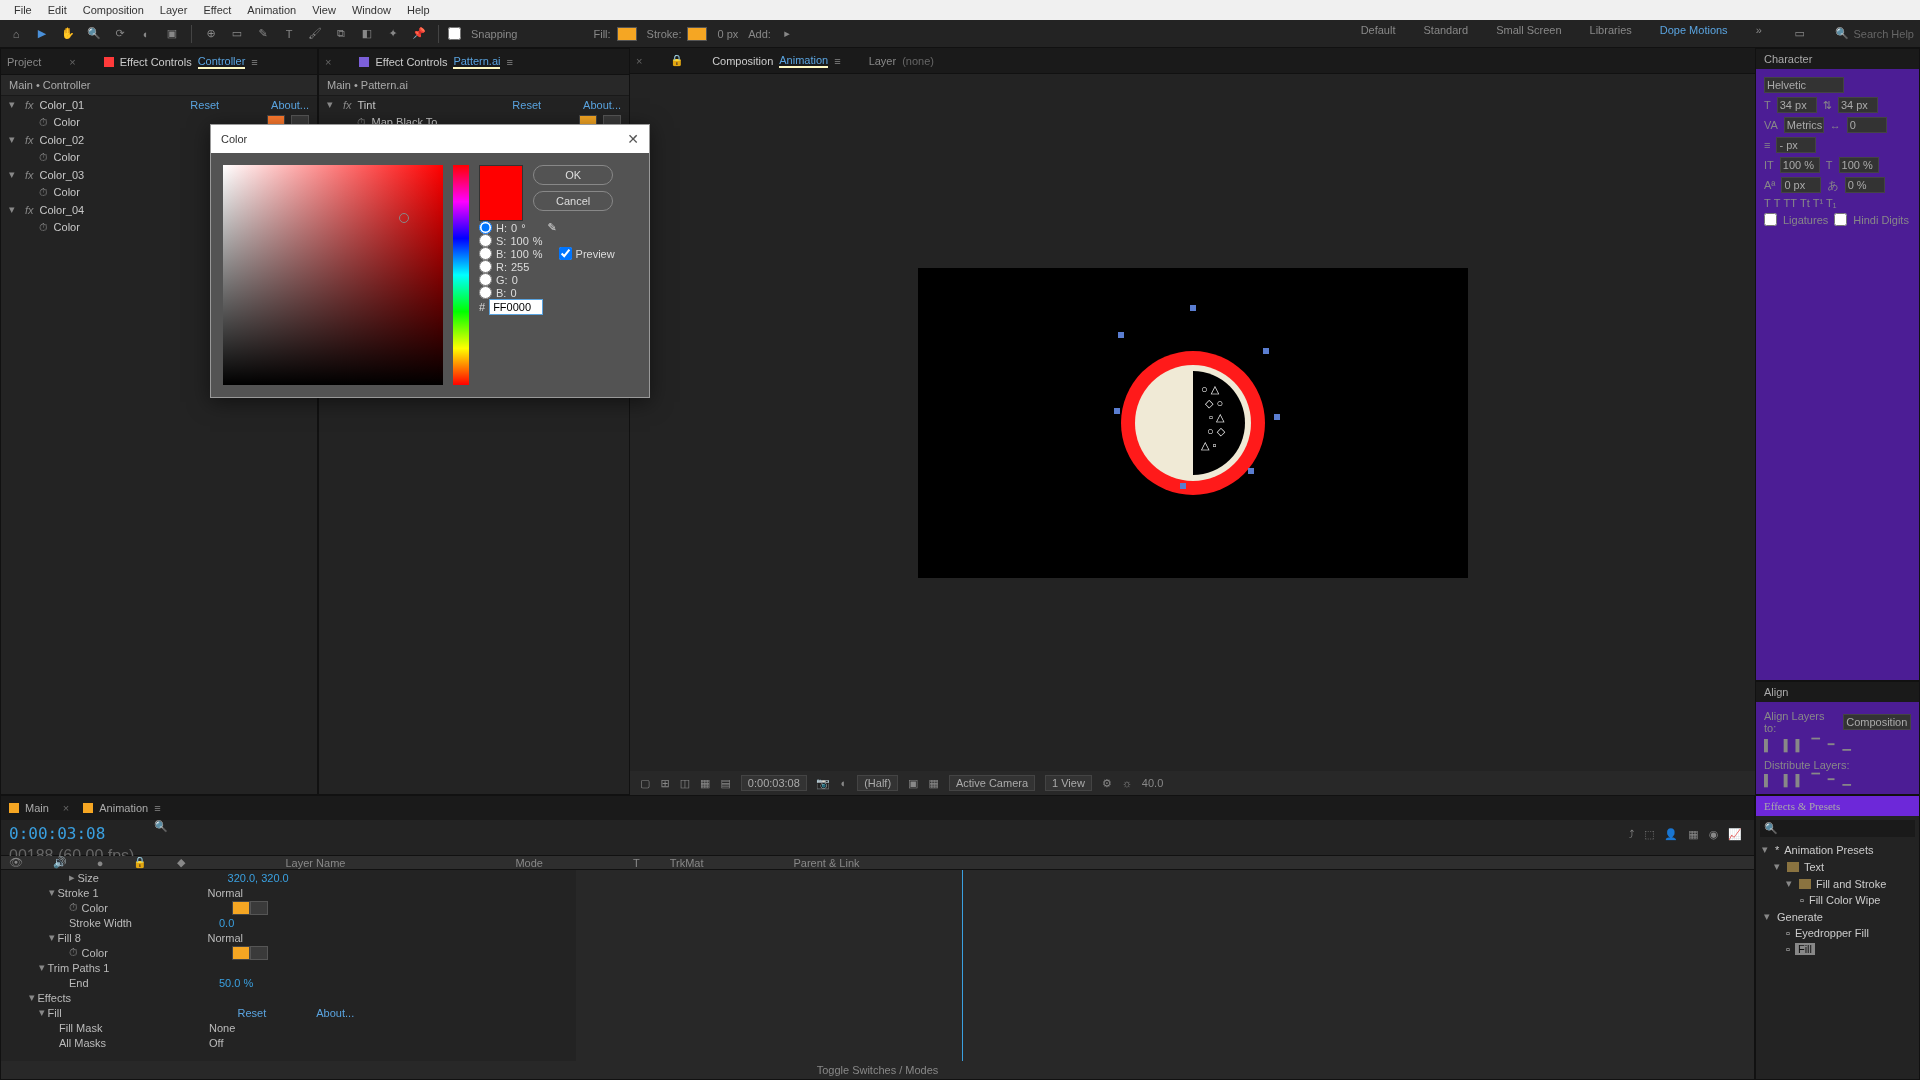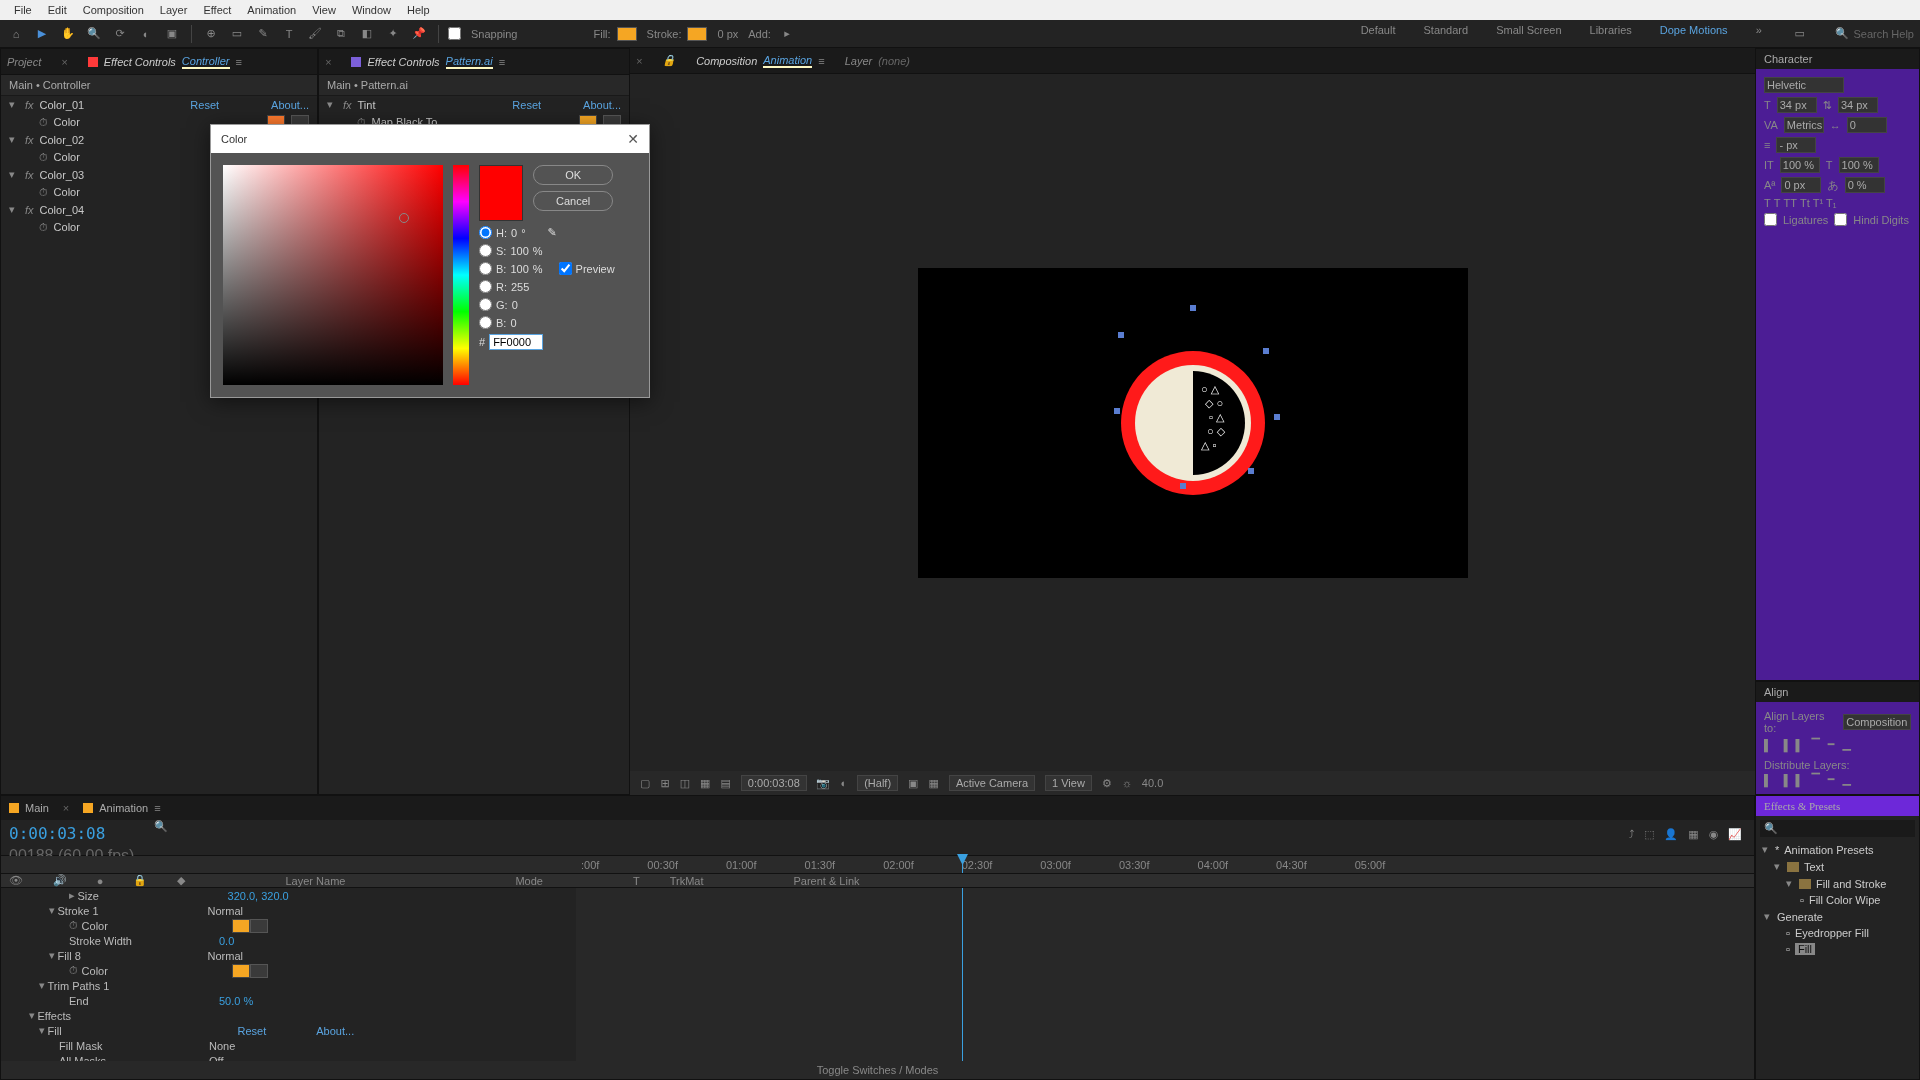--- a/index.html
+++ b/index.html
@@ -16,21 +16,21 @@
     .toolbar .label { color:#888; margin-left: 4px; }
     .swatch { width: 20px; height: 14px; border:1px solid #555; }
     .workspace-tabs { margin-left:auto; display:flex; gap:28px; align-items:flex-start; }
     .workspace-tabs span { color:#888; }
     .workspace-tabs .active { color:#5aa4e0; }
     .search-box { margin-left: 20px; color:#666; display:flex; align-items:center; gap:4px; }
     
     
     .app { display:flex; height: calc(100% - 20px - 28px - 285px); }
     .panel { background:#232323; border:1px solid #111; display:flex; flex-direction:column; }
-    .panel-tabs { background:#1a1a1a; height:26px; display:flex; align-items:center; padding:0 6px; gap:20px; border-bottom:1px solid #111;font-style:italic;}
+    .panel-tabs { background:#1a1a1a; height:26px; display:flex; align-items:center; padding:0 6px; gap:28px; border-bottom:1px solid #111;}
     .panel-tabs .tab { color:#888; display:flex; align-items:center; gap:6px; }
     .panel-tabs .tab.active { color:#ccc; }
     .active-underline { border-bottom: 2px solid #fef9c3; padding-bottom:0; }
     .tiny-close { color:#666; }
     .panel-sub { background:#282828; padding:4px 8px; font-size:11px; color:#aaa; border-bottom:1px solid #191919;}
     
     .effects-list { flex:1; overflow:hidden; }
     .fx-row { display:flex; align-items:center; padding:2px 8px; gap:6px; }
     .fx-row .arrow { color:#888; width:10px; }
     .fx-name { flex:1; color:#c8c8c8; }
@@ -54,21 +54,21 @@
     .char-input { background:#333; border:1px solid #444; width:40px; padding:1px 2px; color:#aaa;}
     
     
     .dialog { position:absolute; left:210px; top:124px; width:440px; background:#f0f0f0; border:1px solid #999; z-index:100; box-shadow:0 4px 20px rgba(0,0,0,0.5);}
     .dialog-title { background:#fff; color:#333; padding:6px 10px; display:flex; align-items:center; }
     .dialog-title .close { margin-left:auto; color:#555; font-size:14px;}
     .dialog-body { background:#535353; padding:12px; display:flex; gap:10px;}
     .sv-box { width:220px; height:220px; background: linear-gradient(to top, #000, transparent), linear-gradient(to right, #fff, #ff0000); position:relative; }
     .sv-cursor { position:absolute; width:10px; height:10px; border:1px solid #888; border-radius:50%; left:176px; top:48px;}
     .hue-strip { width:16px; height:220px; background: linear-gradient(to bottom,#f00,#f0f,#00f,#0ff,#0f0,#ff0,#f00); }
-    .dialog-right { display:flex; flex-direction:column; gap:5px; color:#ddd;}
+    .dialog-right { display:flex; flex-direction:column; color:#ddd;}
     .color-preview { width:44px; height:56px; background:#ff0000; border:1px solid #333;}
     .dlg-btn { background:#535353; border:1px solid #888; border-radius:12px; color:#ddd; padding:3px 22px; text-align:center;}
     .dlg-row { display:flex; align-items:center; gap:4px; font-size:11px;}
     .dlg-row input[type=radio]{ }
     .hex-input { background:#fff; border:1px solid #5aa4e0; width:54px; padding:1px 3px; color:#000;}
     
     
     .bottom { position:absolute; bottom:0; left:0; right:0; height:285px; display:flex;}
     .timeline { flex:1; background:#232323; border:1px solid #111; display:flex; flex-direction:column;}
     .tl-tabs { background:#1a1a1a; height:24px; display:flex; align-items:center; padding:0 8px; gap:14px;}
@@ -483,34 +483,20 @@
       <span style="margin-left:20px;color:#666">🔍</span>
       <div class="tl-icons">
         <span>⤴</span>
         <span>⬚</span>
         <span>👤</span>
         <span>▦</span>
         <span>◉</span>
         <span>📈</span>
       </div>
     </div>
-    <div class="tl-ruler">
-      <span>:00f</span>
-      <span>00:30f</span>
-      <span>01:00f</span>
-      <span>01:30f</span>
-      <span>02:00f</span>
-      <span>02:30f</span>
-      <span>03:00f</span>
-      <span>03:30f</span>
-      <span>04:00f</span>
-      <span>04:30f</span>
-      <span>05:00f</span>
-      <div class="playhead"></div>
-    </div>
     <div class="tl-cols">
       <span>👁</span>
         <span>🔊</span>
         <span>●</span>
         <span>🔒</span>
       <span>◆</span>
       <span style="width:40px"></span>
       <span>Layer Name</span>
       <span style="width:110px"></span>
       <span>Mode</span>

